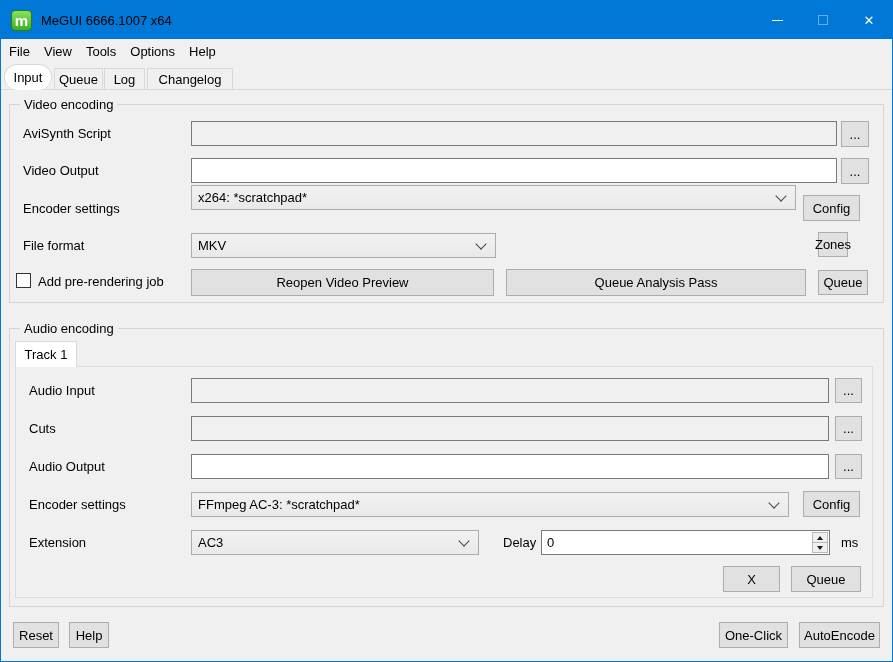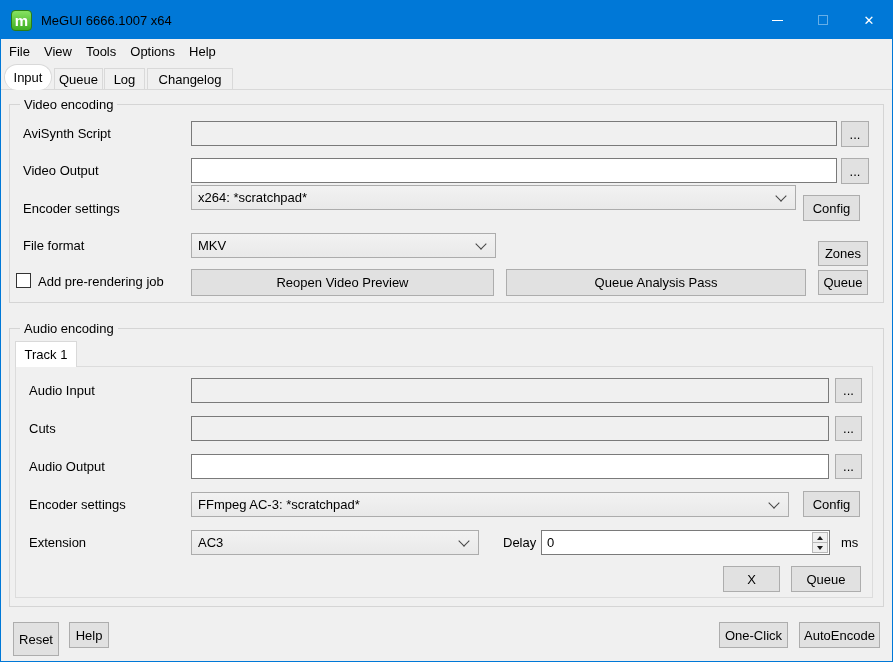--- a/index.html
+++ b/index.html
@@ -109,21 +109,21 @@
     <span>x264: *scratchpad*</span>
     <span class="chevron"></span>
   </div>
   <div class="btn" style="left:802px; top:194px; width:57px; height:26px;">Config</div>
 
   <span class="lbl" style="left:22px; top:237px;">File format</span>
   <div class="combo" style="left:190px; top:232px; width:305px; height:25px;">
     <span>MKV</span>
     <span class="chevron"></span>
   </div>
-  <div class="btn" style="left:817px; top:240px; width:50px; height:25px;">Zones</div>
+  <div class="btn" style="left:817px; top:231px; width:30px; height:25px;">Zones</div>
 
   <span class="checkbox" style="left:15px; top:272px;"></span>
   <span class="lbl" style="left:37px; top:273px;">Add pre-rendering job</span>
   <div class="btn" style="left:190px; top:268px; width:303px; height:27px;">Reopen Video Preview</div>
   <div class="btn" style="left:505px; top:268px; width:300px; height:27px;">Queue Analysis Pass</div>
   <div class="btn" style="left:817px; top:269px; width:50px; height:25px;">Queue</div>
 
   <div class="groupbox" style="left:8px; top:327px; width:875px; height:279px;">
     <span class="gb-label">Audio encoding</span>
   </div>
@@ -164,18 +164,18 @@
       <div class="spin-btn down">
           <span class="arr-down"></span>
         </div>
     </div>
   </div>
   <span class="lbl" style="left:840px; top:534px;">ms</span>
 
   <div class="btn" style="left:722px; top:565px; width:57px; height:26px;">X</div>
   <div class="btn" style="left:790px; top:565px; width:70px; height:26px;">Queue</div>
 
-  <div class="btn" style="left:12px; top:621px; width:46px; height:34px;">Reset</div>
+  <div class="btn" style="left:12px; top:621px; width:46px; height:26px;">Reset</div>
   <div class="btn" style="left:68px; top:621px; width:40px; height:26px;">Help</div>
   <div class="btn" style="left:718px; top:621px; width:69px; height:26px;">One-Click</div>
   <div class="btn" style="left:798px; top:621px; width:81px; height:26px;">AutoEncode</div>
 
 </div>
 
 </body></html>

